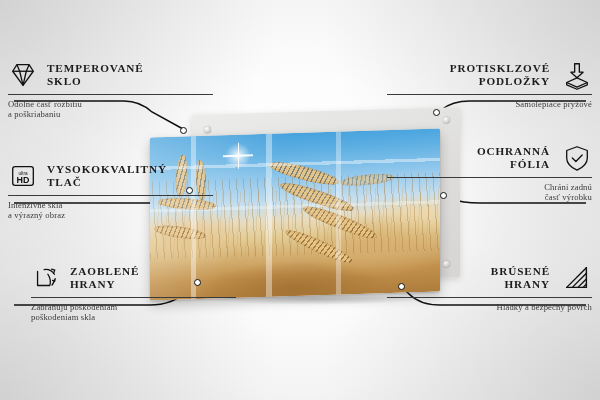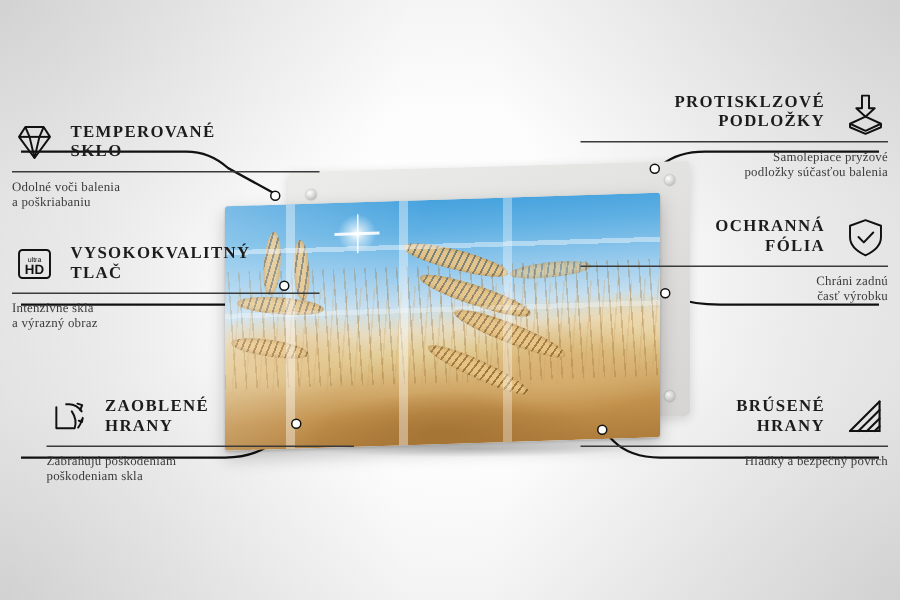--- a/index.html
+++ b/index.html
@@ -40,21 +40,21 @@
   .rule{
     height:0;border-top:1px solid #3a3a3a;margin-top:4px;
   }
   .feat-sub{
     font-family:"Liberation Serif", serif;
     font-size:8.6px;line-height:10.4px;color:#3b3b3b;
     margin-top:3.5px;letter-spacing:.15px;
   }
 
   
-  #f-temper{top:60px;margin-top:20px;}
+  #f-temper{top:60px;}
   #f-print {top:161px;}
   #f-round {top:263px;margin-left:23px;}
   
   #f-pads  {top:60px;}
   #f-foil  {top:143px;}
   #f-brush {top:263px;}
 
   
   #wires{position:absolute;left:0;top:0;width:600px;height:400px;pointer-events:none;}
 
@@ -231,21 +231,21 @@
             <path d="M22.5 5 L19.5 12 L16 27"></path>
         </g>
       </svg>
       <div>
         <div class="feat-title">TEMPEROVANÉ</div>
         <div class="feat-title">SKLO</div>
       </div>
     </div>
     <div class="rule"></div>
     <div class="feat-sub">
-      <div>Odolné voči balenia</div>
+      <div>Odolné časť rozbitiu</div>
       <div>a poškriabaniu</div>
     </div>
   </div>
 
   <div class="feature left" id="f-print">
     <div class="feat-head">
       <svg class="feat-icon" viewBox="0 0 32 32">
         <rect x="5" y="6" width="22" height="20" rx="2.5" fill="none" stroke="#111" stroke-width="1.4"></rect>
         <text x="16" y="14.5" font-family="Liberation Sans, sans-serif" font-size="5" text-anchor="middle" fill="#111">ultra</text>
         <text x="16" y="23" font-family="Liberation Sans, sans-serif" font-size="9.5" font-weight="bold" text-anchor="middle" fill="#111">HD</text>
@@ -295,21 +295,20 @@
         </g>
       </svg>
       <div>
         <div class="feat-title">PROTISKLZOVÉ</div>
         <div class="feat-title">PODLOŽKY</div>
       </div>
     </div>
     <div class="rule"></div>
     <div class="feat-sub">
       <div>Samolepiace pryžové</div>
-      <div>podložky súčasťou balenia</div>
     </div>
   </div>
 
   <div class="feature right" id="f-foil">
     <div class="feat-head">
       <svg class="feat-icon" viewBox="0 0 32 32">
         <g fill="none" stroke="#111" stroke-width="1.4" stroke-linejoin="round" stroke-linecap="round">
           <path d="M16 4 L27 8 V16 Q27 24 16 29 Q5 24 5 16 V8 Z"></path>
           <path d="M11 16 L14.8 19.8 L21.5 12.8"></path>
         </g>

